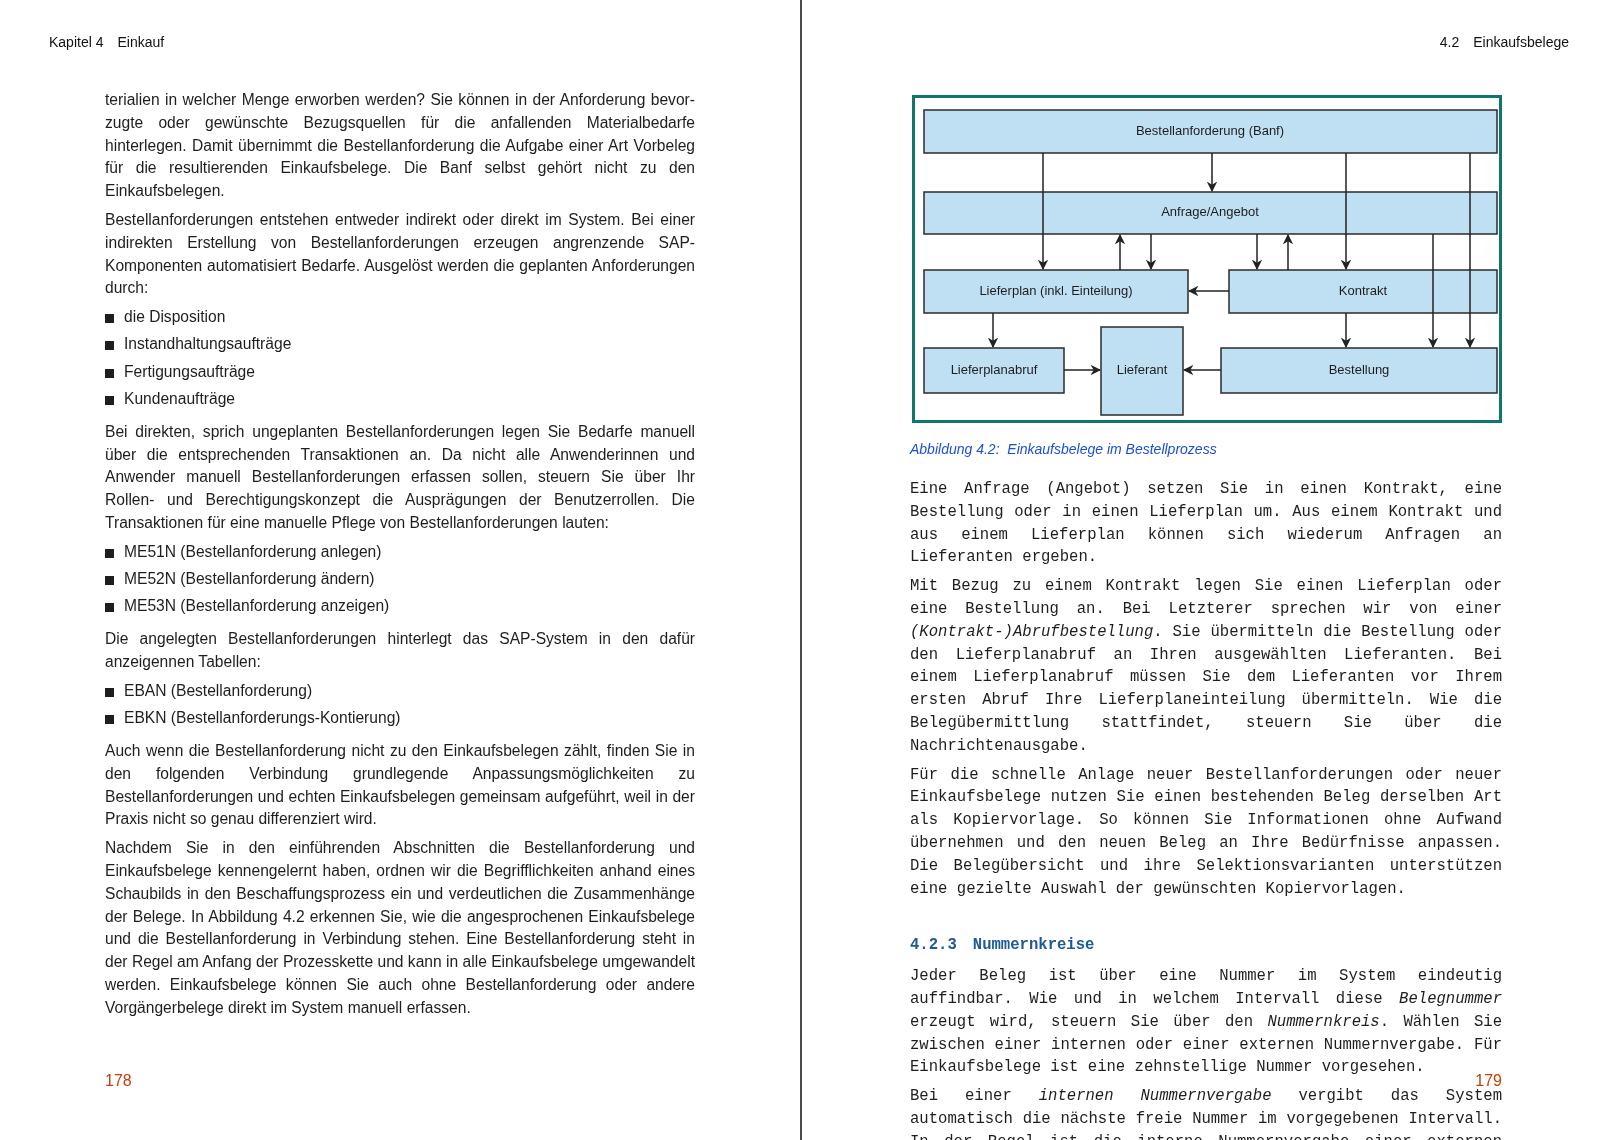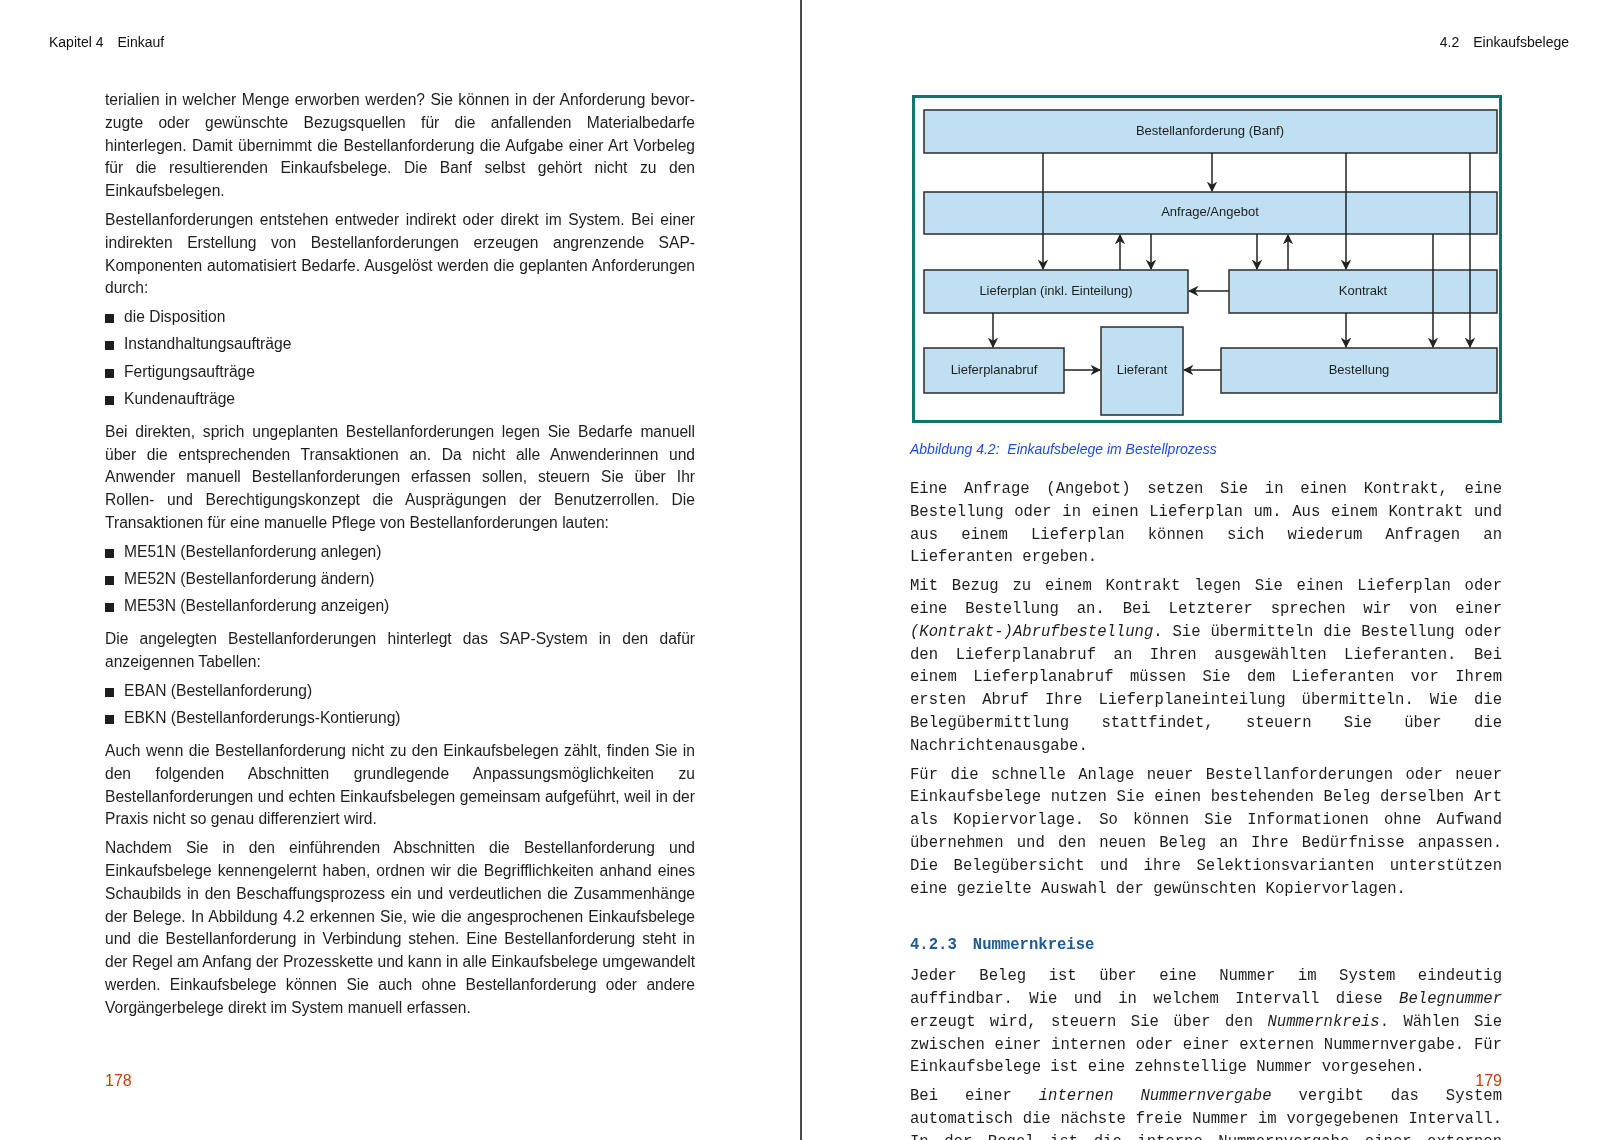--- a/index.html
+++ b/index.html
@@ -53,21 +53,21 @@
     <ul>
       <li><span class="bullet"></span><span>ME51N (Bestellanforderung anlegen)</span></li>
       <li><span class="bullet"></span><span>ME52N (Bestellanforderung ändern)</span></li>
       <li><span class="bullet"></span><span>ME53N (Bestellanforderung anzeigen)</span></li>
     </ul>
     <p>Die angelegten Bestellanforderungen hinterlegt das SAP-System in den dafür anzeigen­nen Tabellen:</p>
     <ul>
       <li><span class="bullet"></span><span>EBAN (Bestellanforderung)</span></li>
       <li><span class="bullet"></span><span>EBKN (Bestellanforderungs-Kontierung)</span></li>
     </ul>
-    <p>Auch wenn die Bestellanforderung nicht zu den Einkaufsbelegen zählt, finden Sie in den folgenden Abschnitten grundlegende Anpassungsmöglichkeiten zu Bestellanforderun­gen und echten Einkaufsbelegen gemeinsam aufgeführt, weil in der Praxis nicht so genau differenziert wird.</p>
+    <p>Auch wenn die Bestellanforderung nicht zu den Einkaufsbelegen zählt, finden Sie in den folgenden Verbindung grundlegende Anpassungsmöglichkeiten zu Bestellanforderun­gen und echten Einkaufsbelegen gemeinsam aufgeführt, weil in der Praxis nicht so genau differenziert wird.</p>
     <p>Nachdem Sie in den einführenden Abschnitten die Bestellanforderung und Einkaufsbe­lege kennengelernt haben, ordnen wir die Begrifflichkeiten anhand eines Schaubilds in den Beschaffungsprozess ein und verdeutlichen die Zusammenhänge der Belege. In Ab­bildung 4.2 erkennen Sie, wie die angesprochenen Einkaufsbelege und die Bestellanfor­derung in Verbindung stehen. Eine Bestellanforderung steht in der Regel am Anfang der Prozesskette und kann in alle Einkaufsbelege umgewandelt werden. Einkaufsbelege kön­nen Sie auch ohne Bestellanforderung oder andere Vorgängerbelege direkt im System manuell erfassen.</p>
   </div>
 
   <div class="folio">178</div>
 </div>
 
 <div class="divider"></div>
 
 <div class="page page-right">
   <div class="running-head"><span class="num">4.2</span><span>Einkaufsbelege</span></div>

